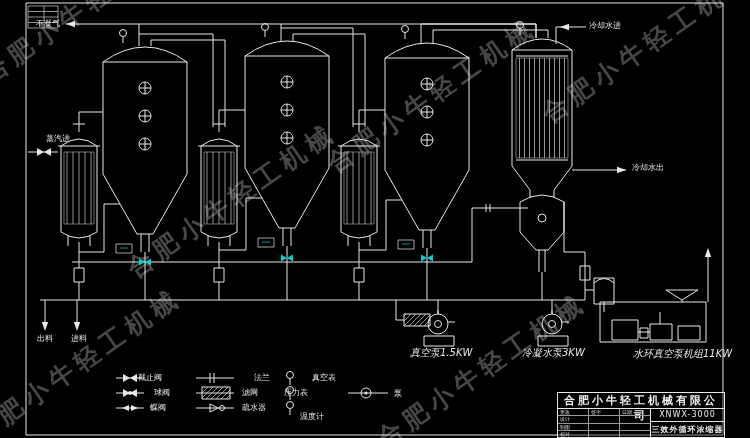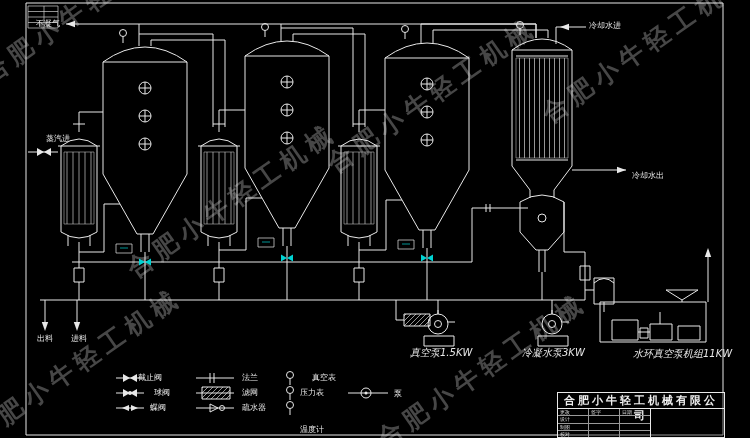--- a/index.html
+++ b/index.html
@@ -222,36 +222,36 @@
     <use href="#bowtieW" x="130" y="378"></use>
     <use href="#bowtieW" x="130" y="393"></use>
     <use href="#gauge" x="290" y="380"></use>
     <use href="#gauge" x="290" y="395"></use>
     <use href="#gauge" x="290" y="410"></use>
   </svg>
 
   <div class="lbl" style="left:36px;top:19px">不凝气</div>
   <div class="lbl" style="left:46px;top:134px">蒸汽进</div>
   <div class="lbl" style="left:589px;top:21px">冷却水进</div>
-  <div class="lbl" style="left:632px;top:171px">冷却水出</div>
+  <div class="lbl" style="left:632px;top:163px">冷却水出</div>
   <div class="lbl" style="left:37px;top:334px">出料</div>
   <div class="lbl" style="left:71px;top:334px">进料</div>
   <div class="lbl small" style="left:410px;top:348px">真空泵1.5KW</div>
   <div class="lbl small" style="left:522px;top:348px">冷凝水泵3KW</div>
   <div class="lbl small" style="left:633px;top:349px">水环真空泵机组11KW</div>
 
   <div class="lbl" style="left:138px;top:373px">截止阀</div>
   <div class="lbl" style="left:154px;top:388px">球阀</div>
   <div class="lbl" style="left:150px;top:403px">蝶阀</div>
-  <div class="lbl" style="left:242px;top:373px">法兰</div>
+  <div class="lbl" style="left:254px;top:373px">法兰</div>
   <div class="lbl" style="left:242px;top:388px">滤网</div>
   <div class="lbl" style="left:242px;top:403px">疏水器</div>
   <div class="lbl" style="left:312px;top:373px">真空表</div>
-  <div class="lbl" style="left:300px;top:388px">压力表</div>
-  <div class="lbl" style="left:300px;top:425px">温度计</div>
+  <div class="lbl" style="left:284px;top:388px">压力表</div>
+  <div class="lbl" style="left:300px;top:412px">温度计</div>
   <div class="lbl" style="left:394px;top:389px">泵</div>
 
   <div id="tblock">
     <div id="tb-company">合肥小牛轻工机械有限公司</div>
     <div id="tb-body">
       <div id="tb-left">
         <div class="tb-row">
           <div class="tb-cell">更改</div>
           <div class="tb-cell">签字</div>
           <div class="tb-cell">日期</div>
@@ -265,16 +265,20 @@
           <div class="tb-cell">制图</div>
           <div class="tb-cell"></div>
           <div class="tb-cell"></div>
         </div>
         <div class="tb-row">
           <div class="tb-cell">校对</div>
           <div class="tb-cell"></div>
           <div class="tb-cell"></div>
         </div>
       </div>
+      <div id="tb-right">
+        <div id="tb-model">XNWX-3000</div>
+        <div id="tb-title">三效外循环浓缩器</div>
+      </div>
     </div>
   </div>
 
 </div>
 
 </body></html>

